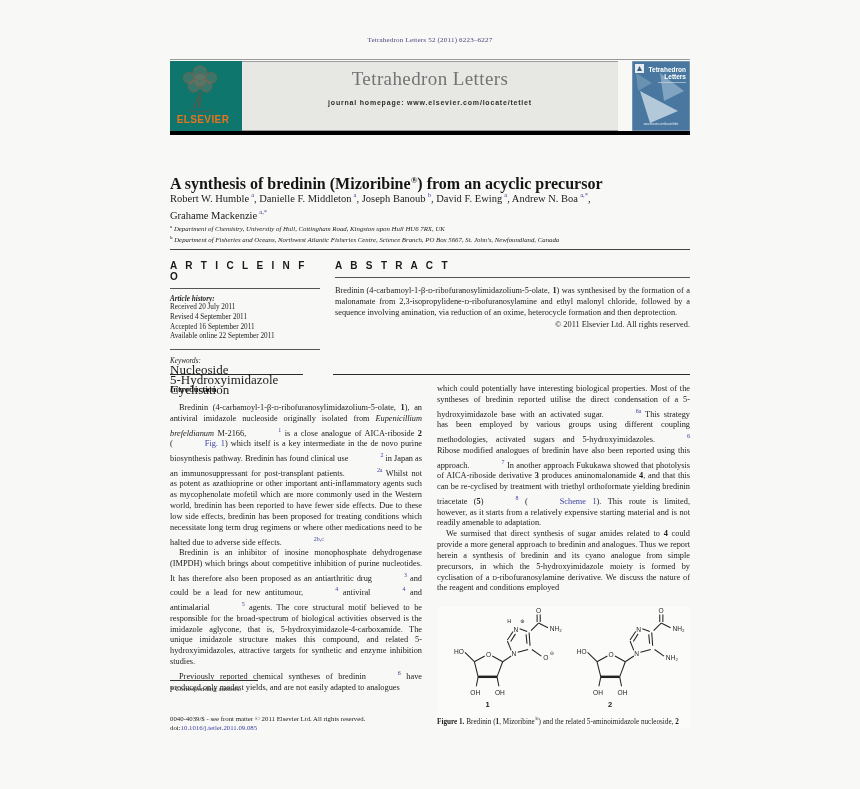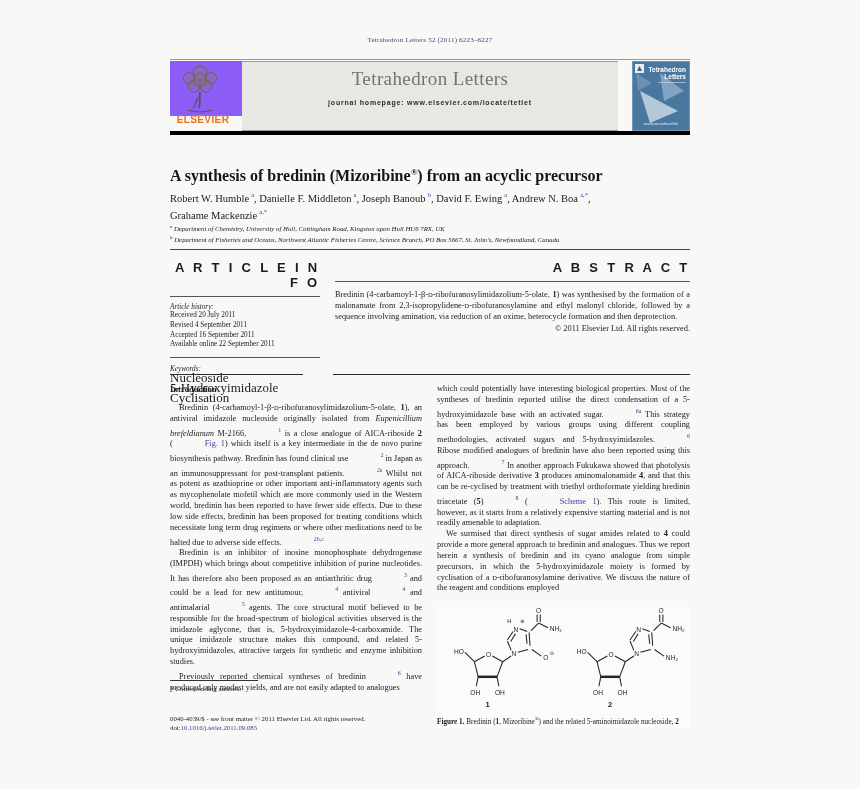--- a/index.html
+++ b/index.html
@@ -10,45 +10,45 @@
   }
   .content{position:absolute;left:170px;top:0;width:520px;height:789px;}
 
   
   .running-head{position:absolute;top:36px;left:0;width:520px;text-align:center;
     font-size:7px;color:#45457f;letter-spacing:.2px;}
 
   
   .rule-top{position:absolute;top:59px;left:0;width:520px;height:1px;background:#9a9a9a;}
   .header{position:absolute;top:61px;left:0;width:520px;height:70px;display:flex;}
-  .els-box{width:72px;height:55px;background:#8b5cf6;position:relative;}
+  .els-box{width:72px;height:70px;background:#0f766e;position:relative;}
   .banner{flex:1;height:68px;background:#e7e7e4;border-top:1px solid #9d9d9d;border-bottom:1px solid #9d9d9d;
     text-align:center;padding-top:0;}
   .contents-line{font-family:"Liberation Sans",sans-serif;font-size:8px;margin-top:7px;color:#222;}
   .link{color:#3b3fa3;text-decoration:none;cursor:pointer;}
   .journal-title{font-size:19px;color:#737373;margin-top:6px;letter-spacing:.4px;}
   .homepage-line{font-family:"Liberation Sans",sans-serif;font-size:7px;letter-spacing:.8px;margin-top:9px;color:#2c2c2c;font-weight:bold;}
   .cover-box{width:65px;height:70px;background:#f8f8f6;display:flex;justify-content:flex-end;align-items:flex-start;padding-left:7px;}
   .black-bar{position:absolute;top:131px;left:0;width:520px;height:4px;background:#000;}
 
   
-  .paper-title{position:absolute;top:156px;left:0;width:520px;font-size:16px;font-weight:bold;color:#151515;}
+  .paper-title{position:absolute;top:164px;left:0;width:520px;font-size:16px;font-weight:bold;color:#151515;}
   .paper-title sup{font-size:9px;}
   .authors{position:absolute;top:188px;left:0;width:520px;font-size:10.5px;line-height:13.5px;color:#1a1a1a;}
   .authors sup{font-size:6.5px;color:#3a3f9e;}
   .affils{position:absolute;top:222px;left:0;width:520px;font-size:6.8px;line-height:9px;color:#222;}
   .affils sup{font-size:5px;}
   .rule-mid{position:absolute;top:249px;left:0;width:520px;height:1px;background:#444;}
 
   
   .info-col{position:absolute;top:260px;left:0;width:150px;}
   .abs-col{position:absolute;top:260px;left:165px;width:355px;}
-  .sec-head{font-family:"Liberation Sans",sans-serif;font-size:13px;font-weight:bold;letter-spacing:2.8px;color:#1a1a1a;text-align:right;}
+  .sec-head{font-family:"Liberation Sans",sans-serif;font-size:10px;font-weight:bold;letter-spacing:2.8px;color:#1a1a1a;}
   .mini-rule{height:1px;background:#555;margin-top:6px;}
-  .hist-label{font-size:7.2px;font-style:italic;margin-top:6px;}
+  .hist-label{font-size:7.2px;font-style:italic;margin-top:6px;font-weight:bold;}
   .hist-line{font-size:7.2px;line-height:9.8px;}
   .kw-rule{height:1px;background:#555;margin-top:7px;}
   .kw-label{font-size:7.2px;font-style:italic;margin-top:7px;}
   .kw-line{font-size:13px;line-height:9.8px;}
   .abstract-text{font-size:8.3px;line-height:10.9px;text-align:justify;margin-top:8px;color:#1b1b1b;}
   .abstract-copy{font-size:8.3px;text-align:right;margin-top:1px;}
   .rule-bottom{position:absolute;top:374px;left:0;width:520px;height:1px;background:#2a2a2a;}
   .rule-gap{position:absolute;left:133px;top:-4px;width:30px;height:9px;background:#f8f8f6;}
 
   

